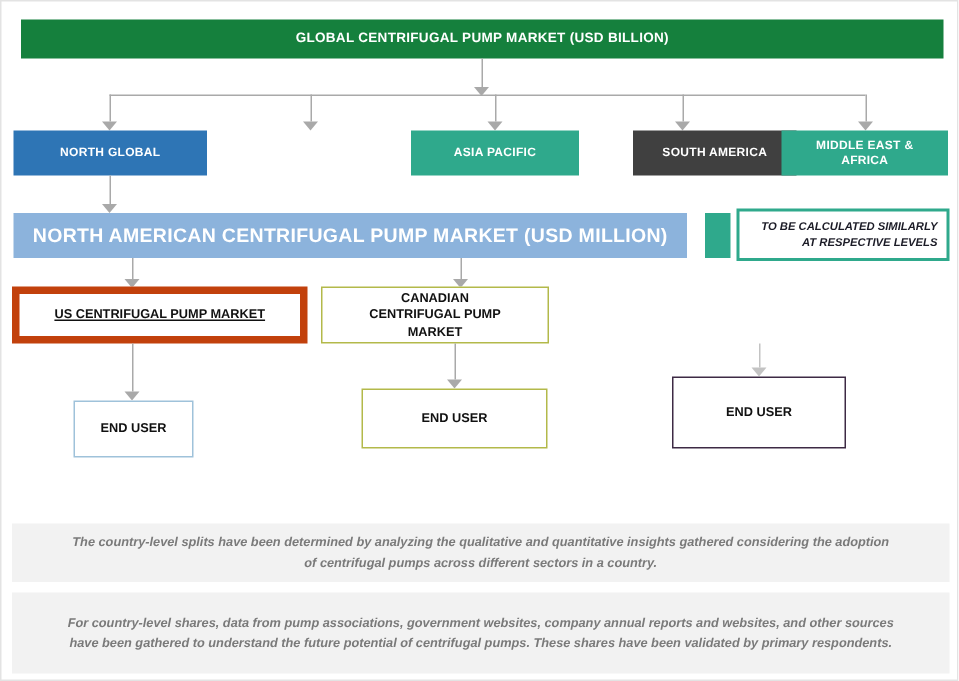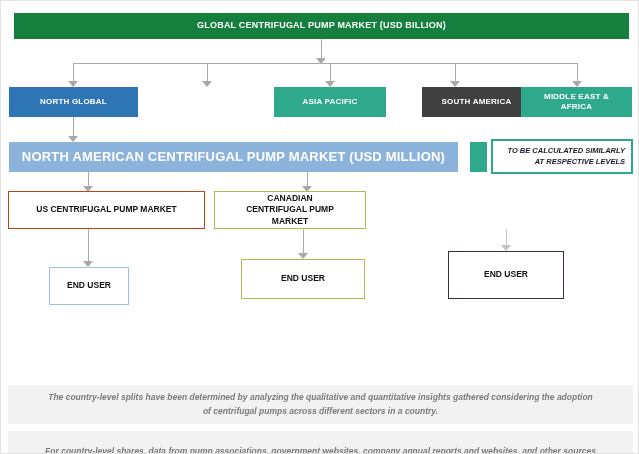--- a/index.html
+++ b/index.html
@@ -30,31 +30,31 @@
   .r-mea{left:520px;width:111px;background:#2fa98c;padding:0 14px;}
   
   .regbar{left:8px;top:141px;width:449px;height:30px;background:#8cb3dc;color:#fff;
           font-size:13px;letter-spacing:.2px;}
   .tealchip{position:absolute;left:469px;top:141px;width:17px;height:30px;background:#2fa98c;}
   .notebox{left:490px;top:138px;width:142px;height:35px;background:#fff;
            border:2px solid #2fa98c;color:#1b1b26;font-size:7.5px;font-style:italic;
            justify-content:flex-start;text-align:right;padding:0 6px 0 8px;line-height:1.35;}
   
   .country{top:190px;height:38px;background:#fff;color:#111;font-size:8.5px;}
-  .c-us{left:7px;width:197px;border:1px solid #c2410c;}
+  .c-us{left:7px;width:197px;border:5px solid #c2410c;text-decoration:underline;}
   .c-ca{left:213px;width:152px;border:1px solid #b3b94a;padding:12px 22px;}
   .c-mx{left:407px;width:184px;border:1.5px solid #3d2a44;padding:0 22px;}
   
   .enduser{background:#fff;color:#111;font-size:8.5px;}
   .e-1{left:48px;top:266px;width:80px;height:38px;border:1px solid #9fc2da;}
   .e-2{left:240px;top:258px;width:124px;height:40px;border:1px solid #b3b94a;}
   .e-3{left:447px;top:250px;width:116px;height:48px;border:1.5px solid #3d2a44;}
   
   .footnote{background:#f2f2f2;color:#7a7a7a;font-size:8.5px;font-style:italic;
-            font-weight:bold;line-height:1.55;margin-top:36px;}
+            font-weight:bold;line-height:1.55;}
   .f-1{left:7px;top:348px;width:625px;height:39px;padding:0 36px;}
   .f-2{left:7px;top:394px;width:625px;height:54px;padding:0 30px;}
 </style>
 </head>
 <body>
 
 <div id="canvas">
 
   <div class="box hdr">GLOBAL CENTRIFUGAL PUMP MARKET (USD BILLION)</div>
 

